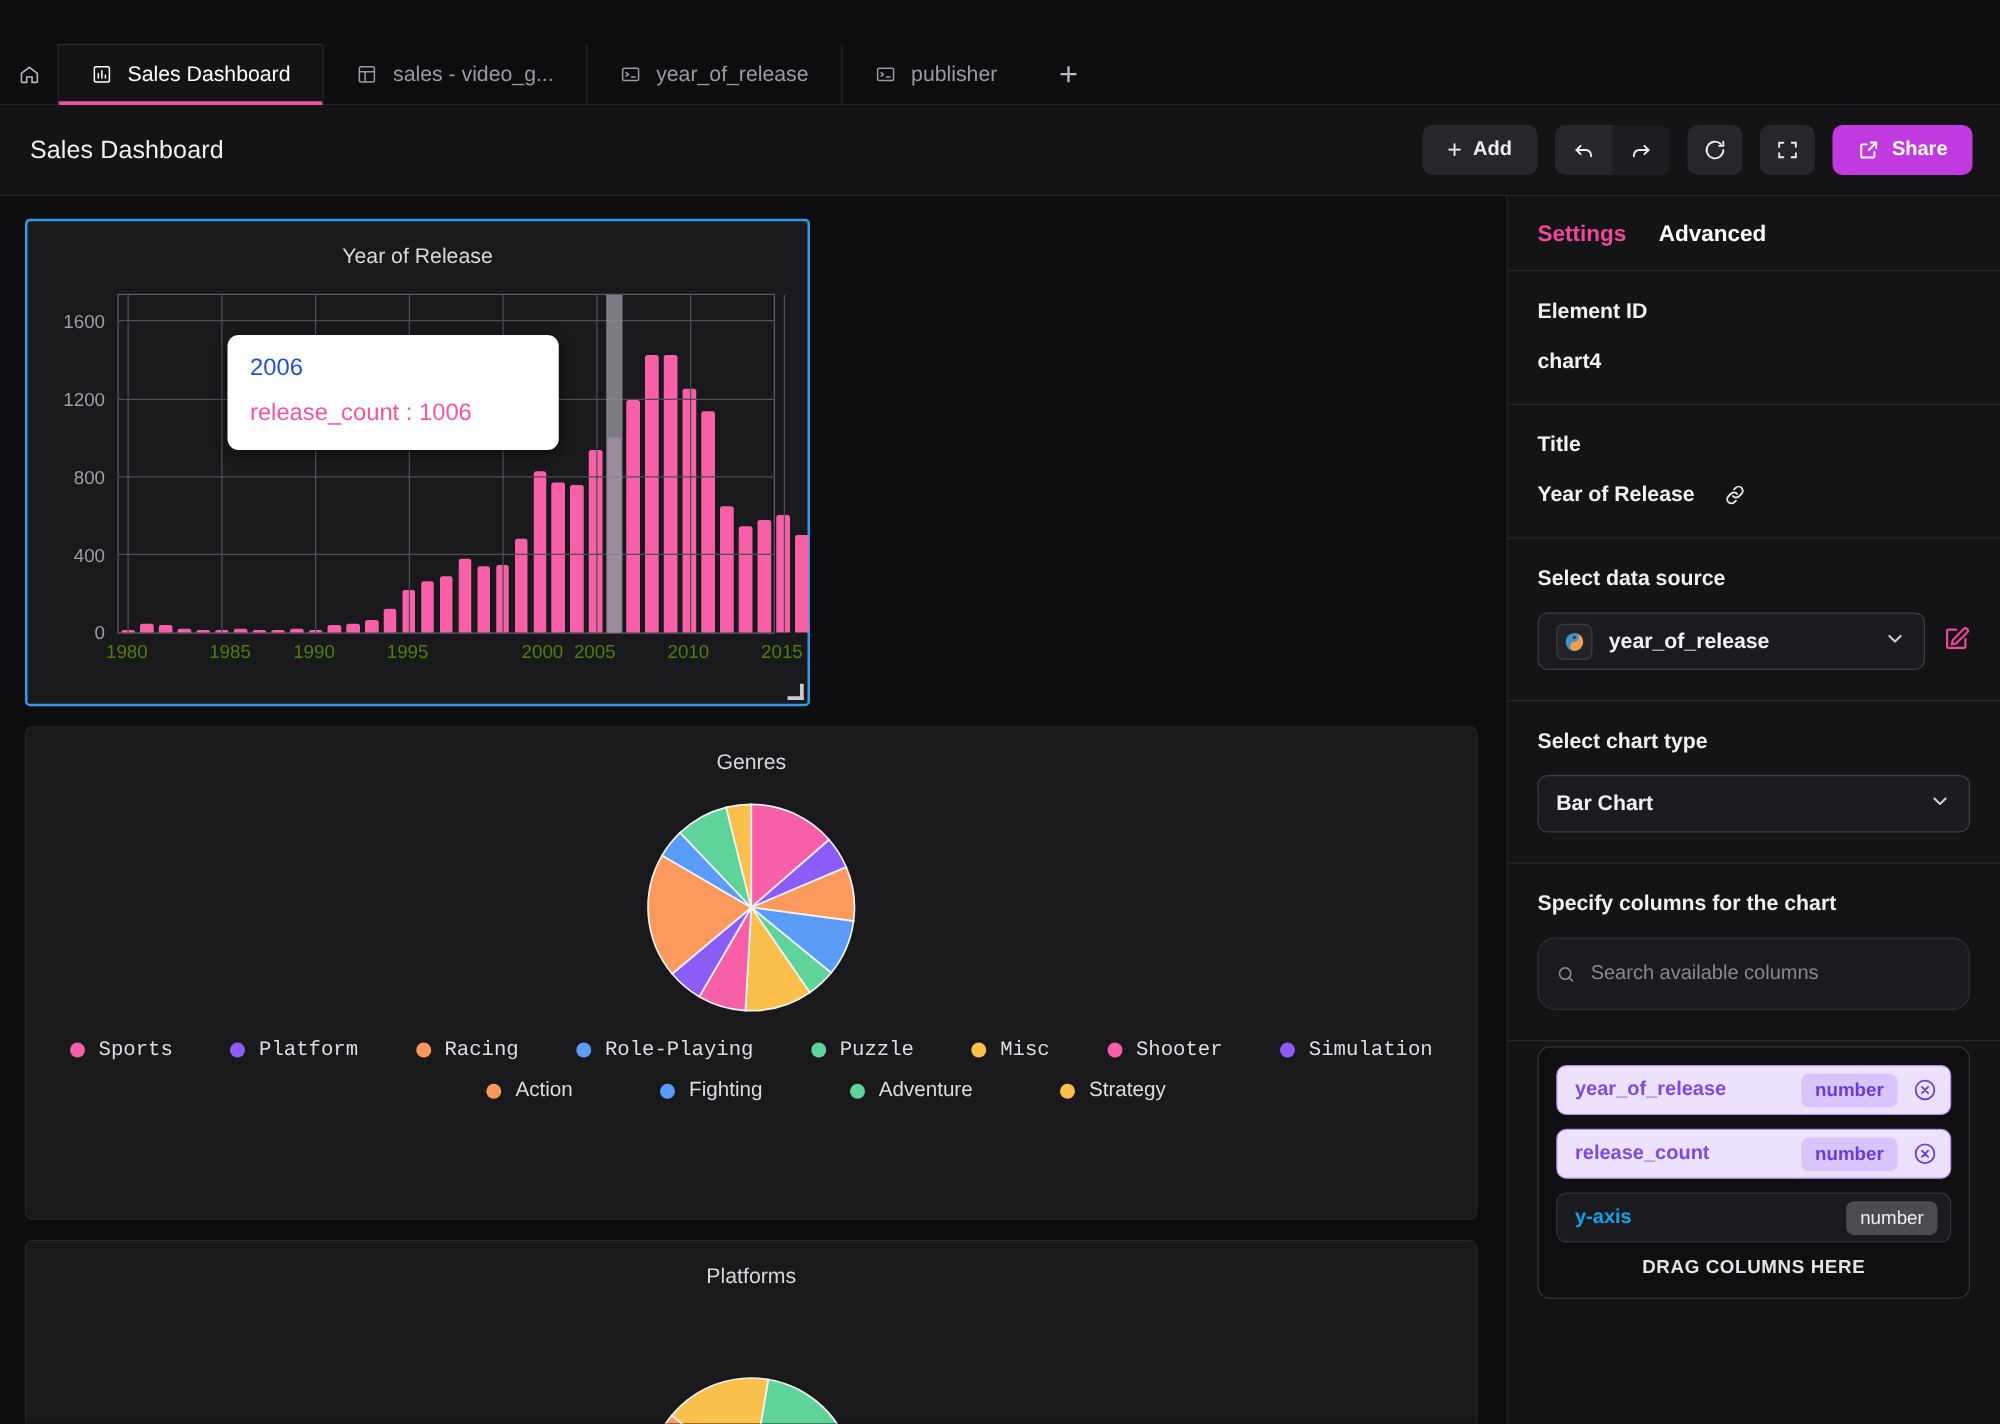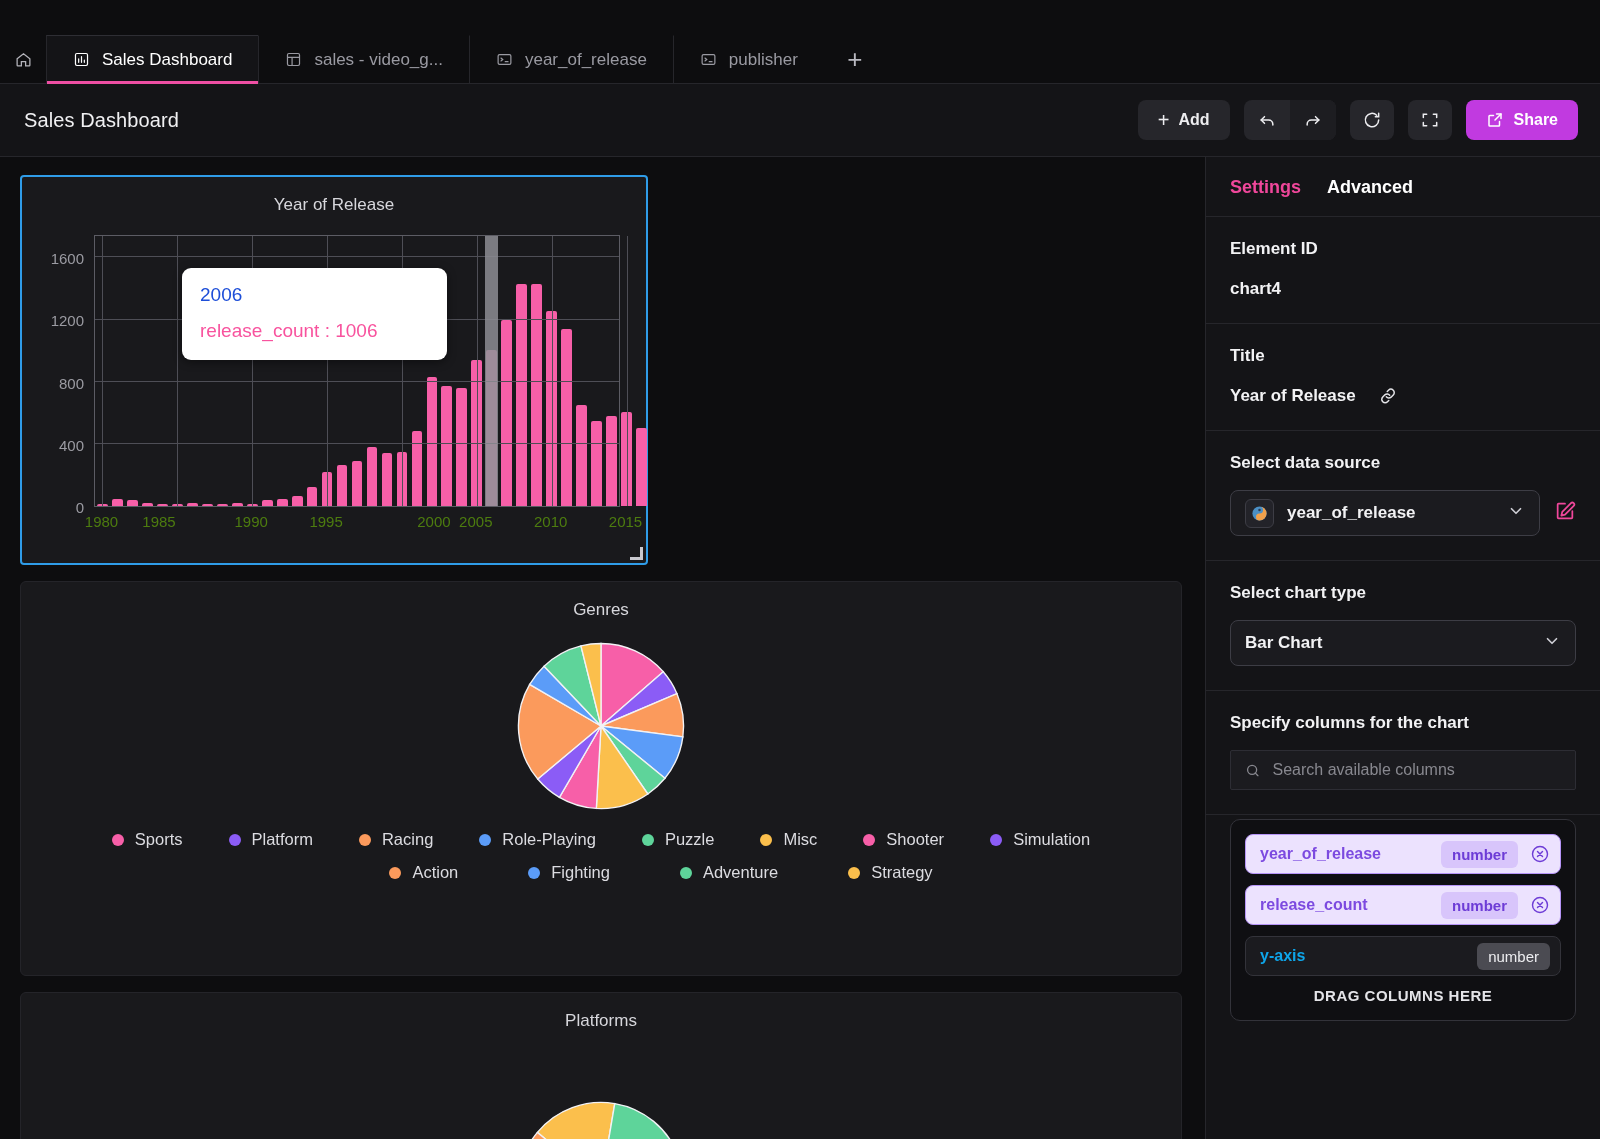--- a/index.html
+++ b/index.html
@@ -238,23 +238,23 @@
   .ds-row { display: flex; align-items: center; gap: 14px; }
   .ds-row .select { flex: 1; margin-top: 0; }
   .ds-icon {
     width: 29px; height: 29px; border-radius: 6px;
     border: 1px solid #3d3d45; background: #232329;
     display: flex; align-items: center; justify-content: center;
     flex: none;
   }
   .searchbox {
     margin-top: 17px;
-    height: 40px;
+    height: 58px;
     border: 1px solid #2d2d34;
-    border-radius: 2px;
+    border-radius: 14px;
     background: #1b1b1f;
     display: flex; align-items: center; gap: 12px;
     padding: 0 14px;
   }
   .searchbox input {
     background: transparent; border: none; outline: none;
     color: #dcdce1; font-size: 16px; width: 100%;
     font-family: "Liberation Sans", sans-serif;
   }
   .searchbox input::placeholder { color: #88888f; }
@@ -454,21 +454,21 @@
             <div class="gridv" style="left: 157.216px;"></div>
             <div class="gridv" style="left: 232.081px;"></div>
             <div class="gridv" style="left: 306.946px;"></div>
             <div class="gridv" style="left: 381.811px;"></div>
             <div class="gridv" style="left: 456.676px;"></div>
             <div class="gridv" style="left: 531.541px;"></div>
             <div class="hover-band" style="left: 390.297px; width: 12.973px;"></div>
           </div>
         <div class="xlabels" id="xlabels">
             <span style="left: 7.48649px;">1980</span>
-            <span style="left: 65px;">1985</span>
+            <span style="left: 90px;">1985</span>
             <span style="left: 157.216px;">1990</span>
             <span style="left: 232.081px;">1995</span>
             <span style="left: 306.946px; margin-left: 33px;">2000</span>
             <span style="left: 381.811px;">2005</span>
             <span style="left: 456.676px;">2010</span>
             <span style="left: 531.541px;">2015</span>
           </div>
 
         <div class="tooltip">
           <div class="tt-title">2006</div>
@@ -493,21 +493,21 @@
             <path d="M100,100 L94.57422068972569,195.8465488104616 A96,96 0 0 1 51.652172642966995,182.93664805051222 Z" fill="#f75fa8" stroke="#f2f2f5" stroke-width="1.6"></path>
             <path d="M100,100 L51.652172642966995,182.93664805051222 A96,96 0 0 1 26.41667134630245,161.65625470495215 Z" fill="#8b5cf6" stroke="#f2f2f5" stroke-width="1.6"></path>
             <path d="M100,100 L26.41667134630245,161.65625470495215 A96,96 0 0 1 17.063351949487753,51.65217264296704 Z" fill="#fb9a5c" stroke="#f2f2f5" stroke-width="1.6"></path>
             <path d="M100,100 L17.063351949487753,51.65217264296704 A96,96 0 0 1 33.84507439481449,30.43329950204358 Z" fill="#5b9cf8" stroke="#f2f2f5" stroke-width="1.6"></path>
             <path d="M100,100 L33.84507439481449,30.43329950204358 A96,96 0 0 1 76.7104738436408,6.867846736949872 Z" fill="#5ed49a" stroke="#f2f2f5" stroke-width="1.6"></path>
             <path d="M100,100 L76.7104738436408,6.867846736949872 A96,96 0 0 1 99.9999999999999,4 Z" fill="#fbbf4c" stroke="#f2f2f5" stroke-width="1.6"></path>
           </svg>
       </div>
 
       <div class="legend" id="genreLegend">
-          <div style="display: flex; gap: 46px; justify-content: center; width: 100%;">
+          <div style="display: flex; gap: 46px; justify-content: center; width: 100%; font-family: Liberation Mono, monospace;">
             <div class="legend-item">
               <span class="legend-dot" style="background: rgb(247, 95, 168);"></span>
               <span>Sports</span>
             </div>
             <div class="legend-item">
               <span class="legend-dot" style="background: rgb(139, 92, 246);"></span>
               <span>Platform</span>
             </div>
             <div class="legend-item">
               <span class="legend-dot" style="background: rgb(251, 154, 92);"></span>

